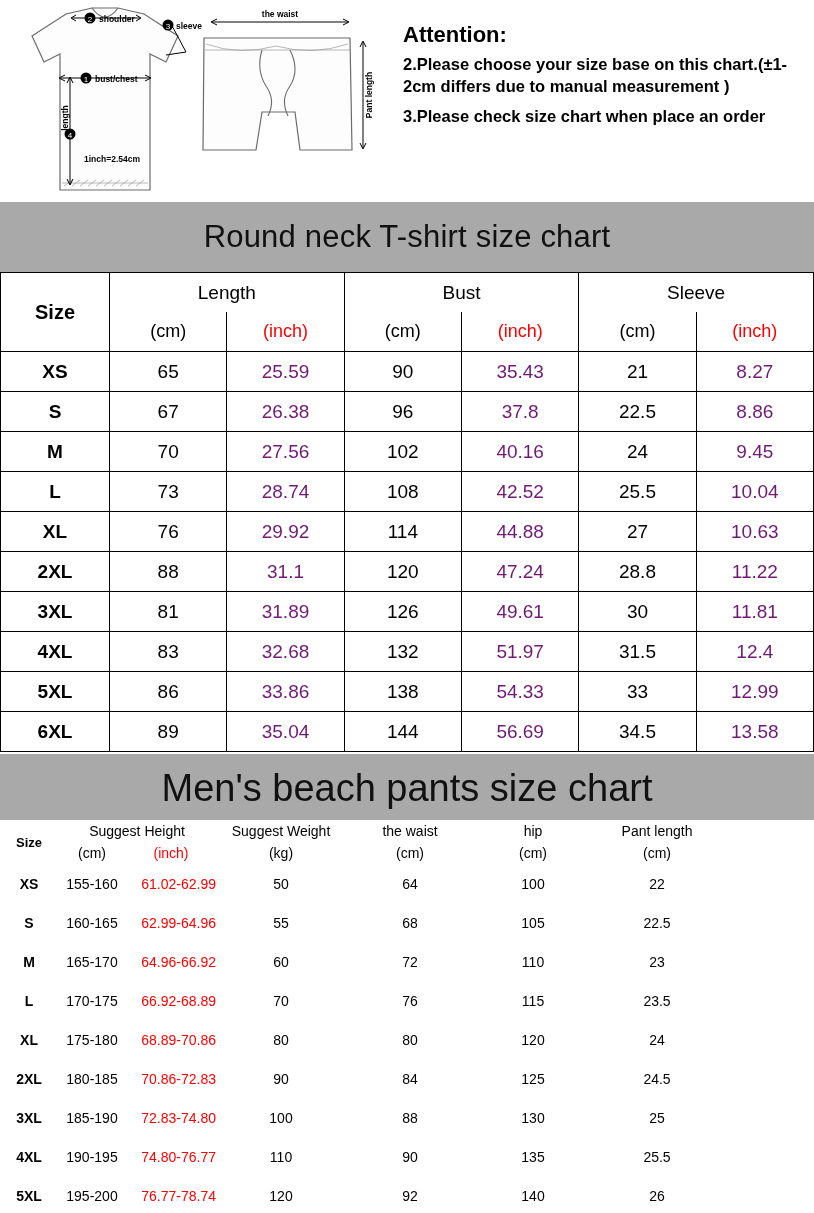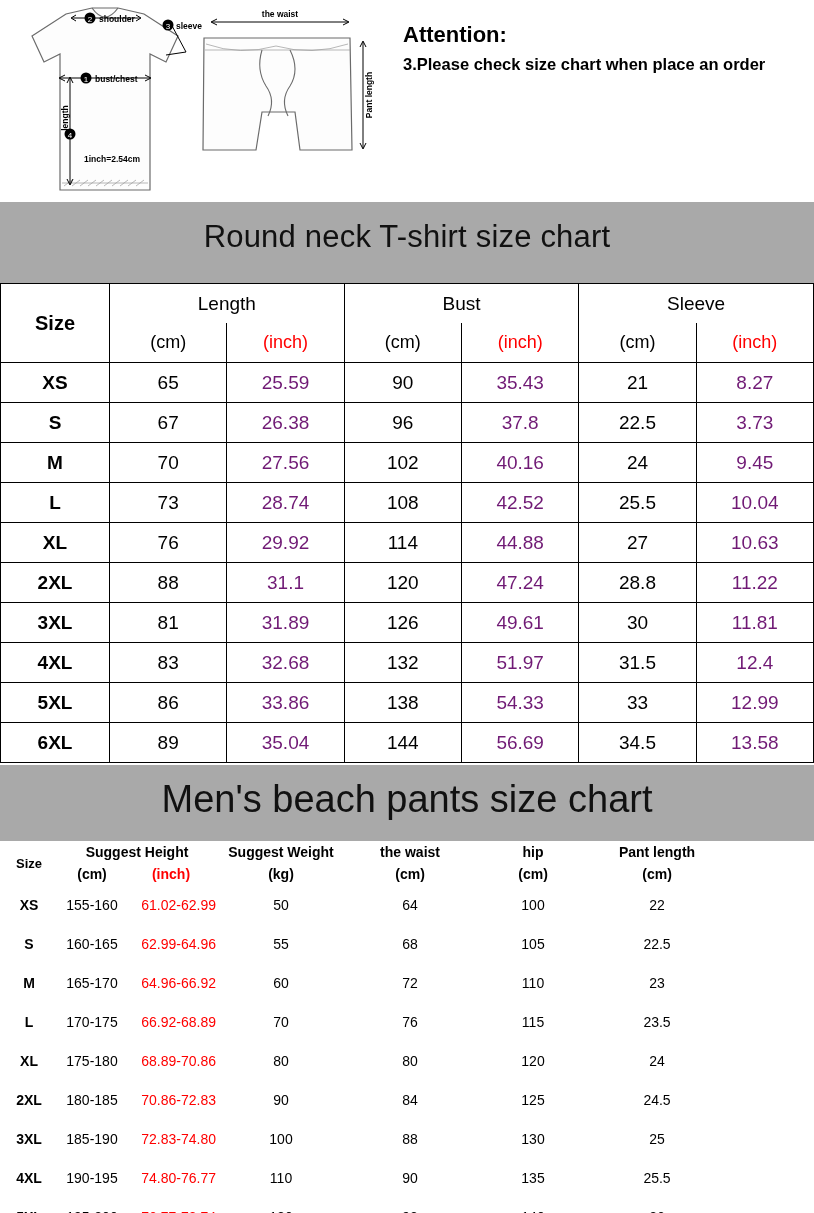--- a/index.html
+++ b/index.html
@@ -56,21 +56,21 @@
   }
 
   
   .title-bar {
     width: 814px;
     background: #a9a9a9;
     text-align: center;
     box-sizing: border-box;
   }
   .title-bar.shirt {
-    height: 81px;
+    height: 70px;
     line-height: 70px;
   }
   .title-bar.shirt .title-text {
     font-size: 31px;
     color: #111;
     letter-spacing: 0.2px;
   }
 
   
   table.sizetable {
@@ -100,21 +100,21 @@
   table.shirt-table td.red { color: #701a75; }
   table.shirt-table td.hdr-size {
     font-weight: bold;
     font-size: 20px;
   }
   .nob-bottom { border-bottom: none !important; }
   .nob-top { border-top: none !important; }
 
   
   .title-bar.pants {
-    height: 76px;
+    height: 66px;
     line-height: 68px;
     background: #a9a9a9;
   }
   .title-bar.pants .title-text {
     font-size: 38px;
     color: #111;
   }
 
   
   table.pants-table {
@@ -131,21 +131,21 @@
     border: none;
     color: #000;
   }
   table.pants-table td.red { color: #ff0000; text-align: right; }
   table.pants-table td.sizecell {
     font-weight: bold;
     font-size: 14px;
   }
   table.pants-table th {
     font-size: 14px;
-    font-weight: bold;
+    font-weight: normal;
     padding: 0;
     border: none;
     background: #fff;
     height: 22px;
   }
   table.pants-table th.sizehdr { font-weight: bold; font-size: 13px; }
   .pt-sub { font-size: 13px; }
   .pt-sub.red { color: #ff0000; }
 
   .divider-white { height: 2px; background: #fff; }
@@ -237,20 +237,21 @@
       <g stroke="#000" stroke-width="1">
         <line x1="363" y1="42" x2="363" y2="148"></line>
         <polyline points="360,47 363,41 366,47" fill="none"></polyline>
         <polyline points="360,143 363,149 366,143" fill="none"></polyline>
       </g>
       <text x="372" y="95" font-size="8.5" font-weight="bold" fill="#000" text-anchor="middle" transform="rotate(-90 372 95)" font-family="Liberation Sans, sans-serif">Pant length</text>
     </svg>
 
     <div class="attention">
       <div class="attention-title">Attention:</div>
+      <div class="attention-line">2.Please choose your size base on this chart.(±1-2cm differs due to manual measurement )</div>
       <div class="attention-line">3.Please check size chart when place an order</div>
     </div>
   </div>
 
   <div class="title-bar shirt">
     <span class="title-text">Round neck T-shirt size chart</span>
   </div>
 
   <table class="sizetable shirt-table">
     <tbody>
@@ -278,21 +279,21 @@
       <td>21</td>
       <td class="red">8.27</td>
     </tr>
     <tr>
       <td class="size-col">S</td>
       <td>67</td>
       <td class="red">26.38</td>
       <td>96</td>
       <td class="red">37.8</td>
       <td>22.5</td>
-      <td class="red">3.73</td>
+      <td class="red">8.86</td>
     </tr>
     <tr>
       <td class="size-col">M</td>
       <td>70</td>
       <td class="red">27.56</td>
       <td>102</td>
       <td class="red">40.16</td>
       <td>24</td>
       <td class="red">9.45</td>
     </tr>

